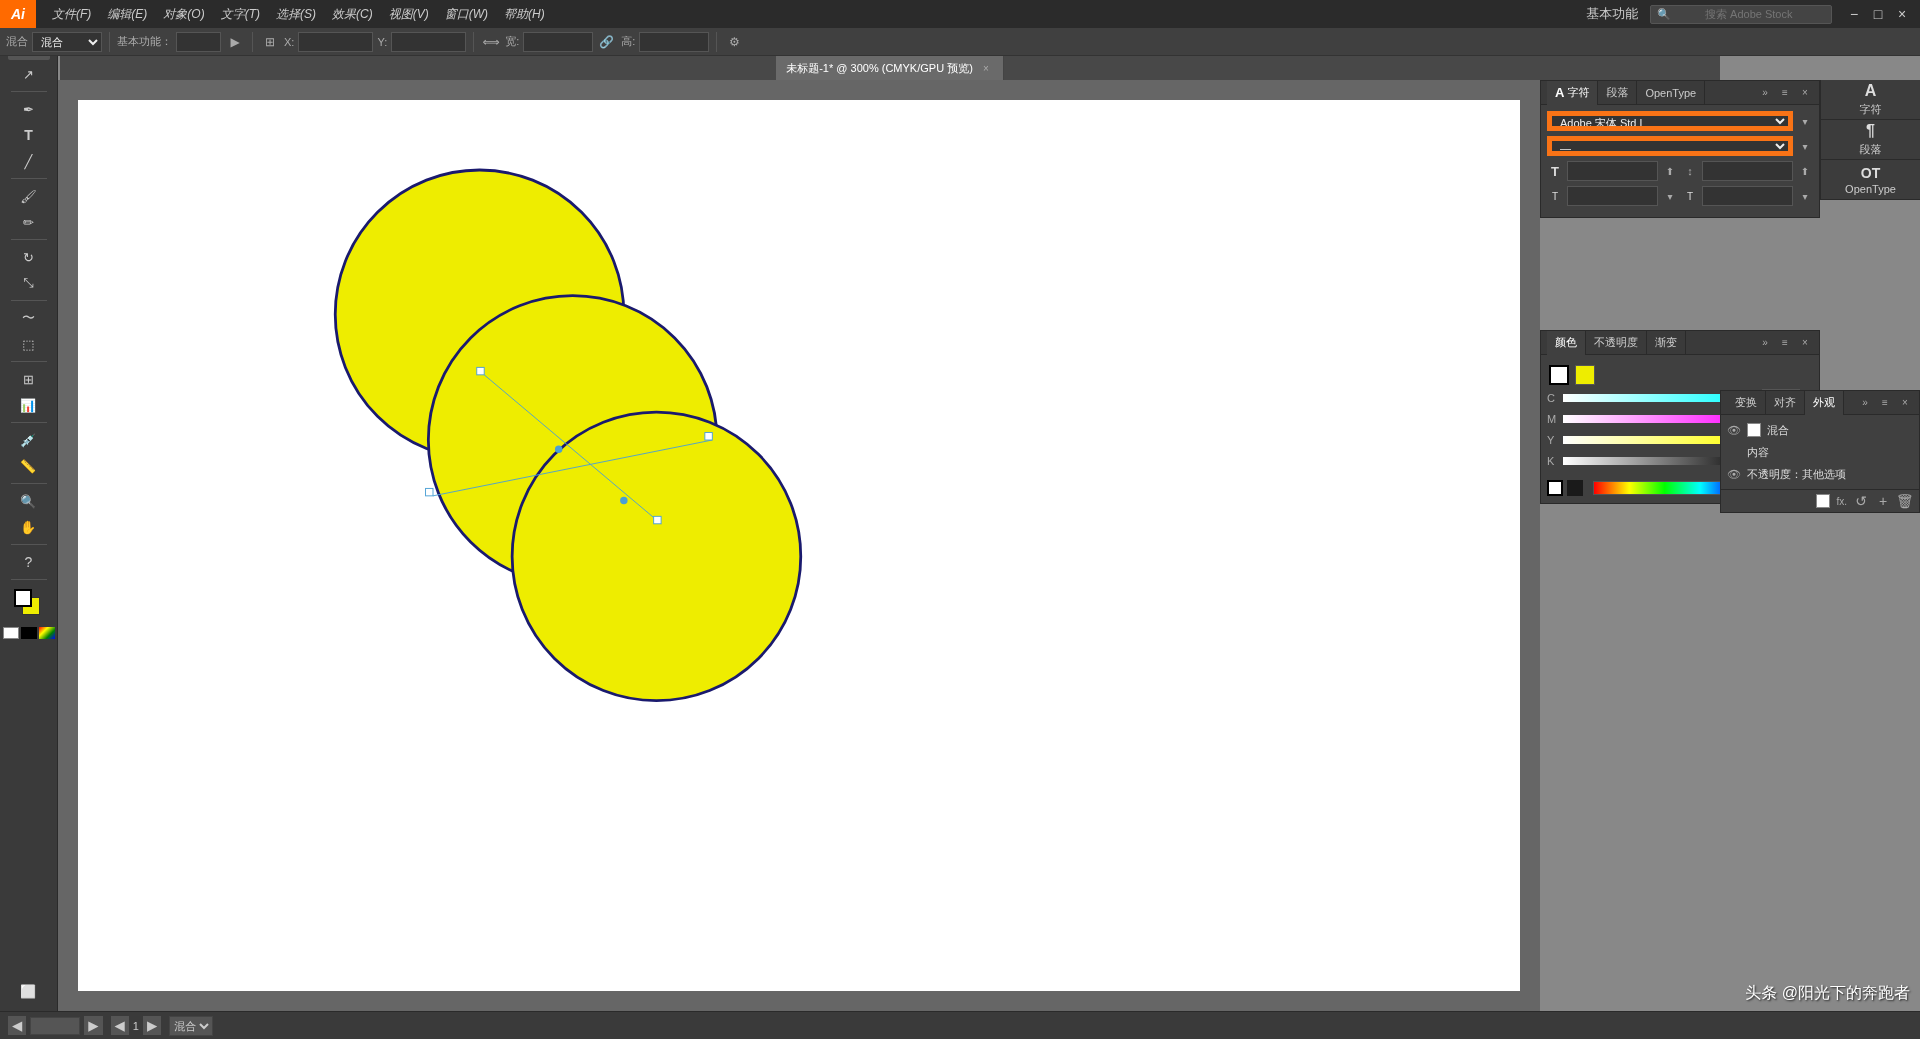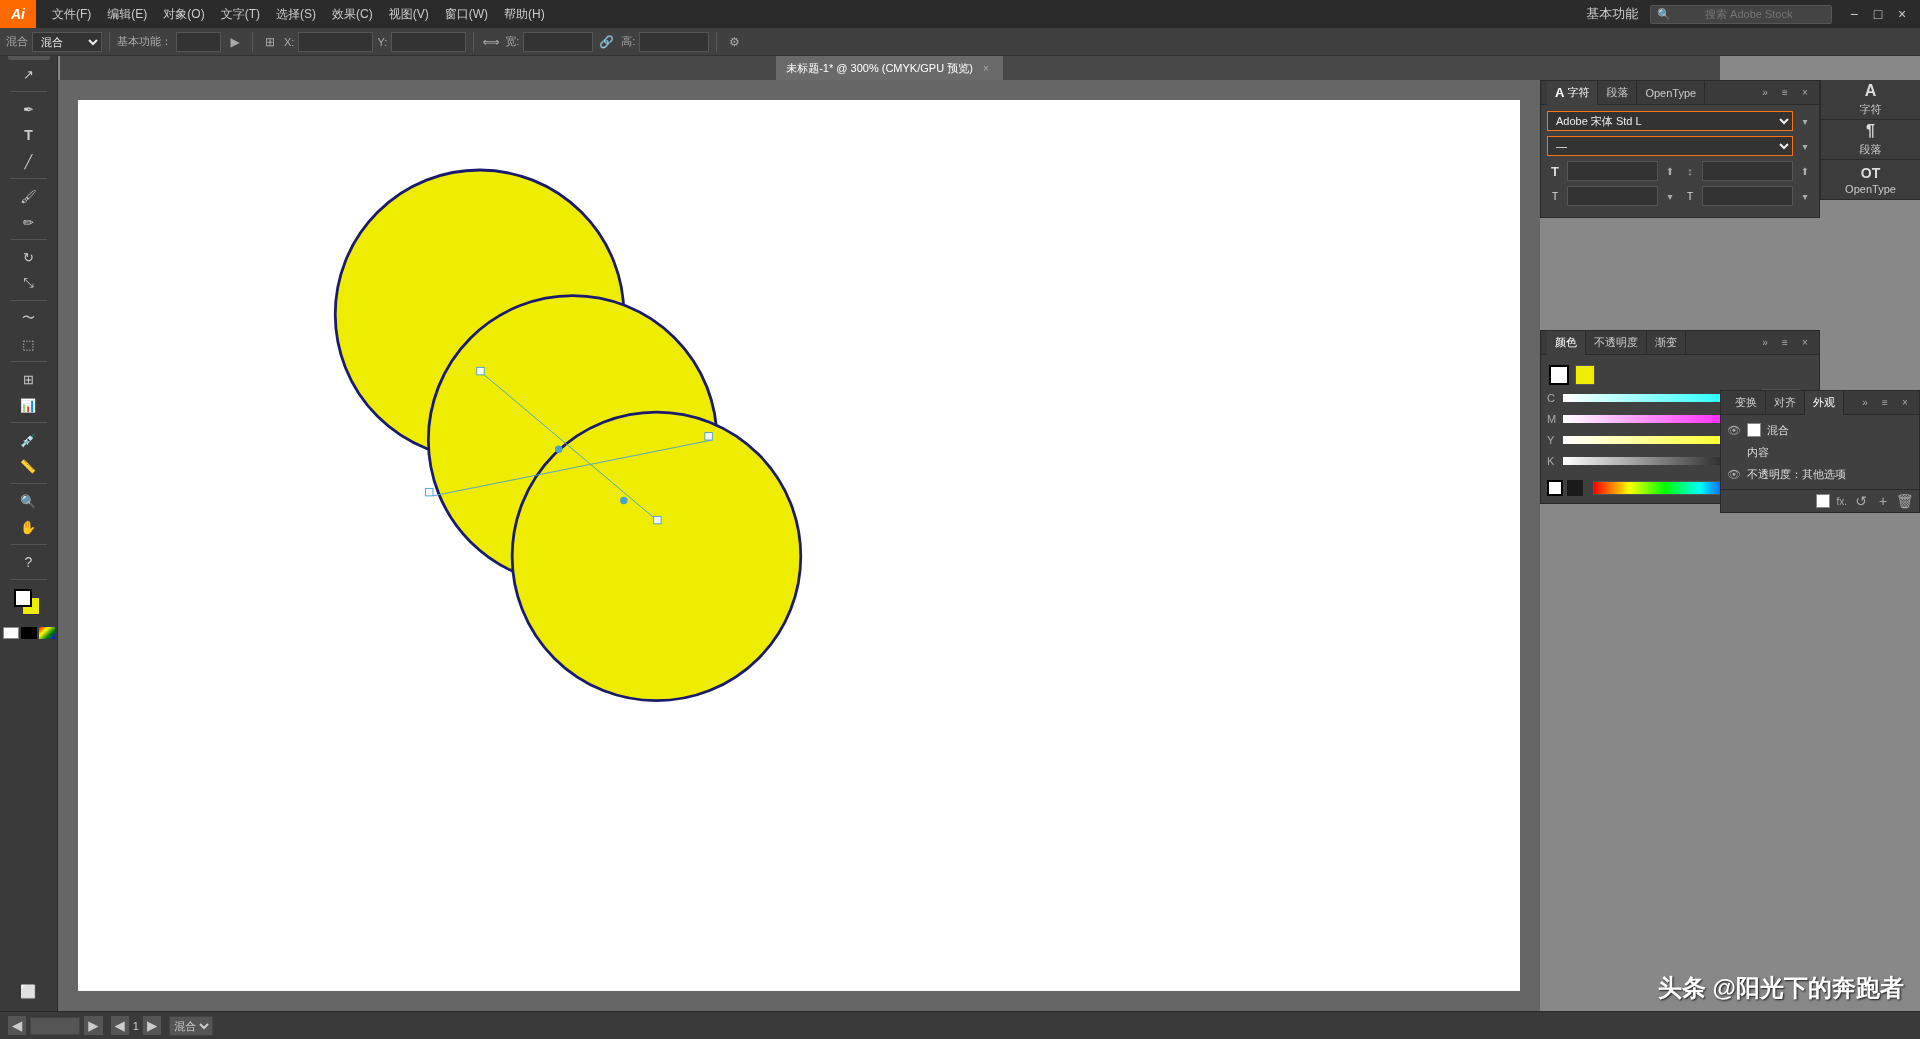--- a/index.html
+++ b/index.html
@@ -15,21 +15,21 @@
       width: 36px; height: 28px; background: #FF6A00;
       display: flex; align-items: center; justify-content: center;
       color: white; font-weight: bold; font-size: 14px; font-style: italic;
       flex-shrink: 0;
     }
     #menu-bar {
       display: flex; align-items: center; height: 28px; flex: 1; padding-left: 8px;
     }
     .menu-item {
       padding: 0 8px; height: 28px; display: flex; align-items: center;
-      color: #ccc; font-size: 12px; cursor: pointer; white-space: nowrap;
+      color: #ccc; font-size: 12px; cursor: pointer; white-space: nowrap; font-style: italic;
     }
     #title-bar-right {
       display: flex; align-items: center; gap: 4px; padding-right: 8px;
     }
     .title-bar-btn {
       width: 20px; height: 20px; display: flex; align-items: center; justify-content: center;
       color: #ccc; font-size: 14px; cursor: pointer;
     }
     #search-bar-right {
       display: flex; align-items: center; background: #444; border: 1px solid #555;
@@ -146,21 +146,21 @@
     }
     #char-panel-body { padding: 6px; }
     .panel-row {
       display: flex; align-items: center; margin-bottom: 5px; gap: 4px;
     }
     .panel-input {
       background: #333; border: 1px solid #555; color: #eee;
       font-size: 11px; height: 20px; padding: 0 4px; outline: none; flex: 1;
     }
     .panel-select {
-      background: #333; border: 1px solid #f97316; color: #eee;
+      background: #333; border: 5px solid #f97316; color: #eee;
       font-size: 11px; height: 20px; padding: 0 4px; outline: none; flex: 1;
     }
     .panel-icon { color: #aaa; font-size: 11px; width: 16px; text-align: center; }
 
     
     #color-panel {
       position: absolute; top: 330px; right: 100px; width: 280px;
       background: #404040; border: 1px solid #2a2a2a; z-index: 200;
     }
     #color-panel-header {
@@ -213,22 +213,22 @@
     }
     .mini-panel-item {
       height: 40px; display: flex; align-items: center; justify-content: center;
       flex-direction: column; border-bottom: 1px solid #2a2a2a; cursor: pointer;
       color: #ccc; font-size: 11px; gap: 2px;
     }
     .mini-icon { font-size: 16px; font-weight: bold; color: #ddd; }
 
     
     #watermark {
-      position: absolute; bottom: 35px; right: 16px;
-      color: white; font-size: 24px; font-weight: bold; z-index: 300;
+      position: absolute; bottom: 35px; right: 10px;
+      color: white; font-size: 16px; font-weight: normal; z-index: 300;
       text-shadow: 1px 1px 2px rgba(0,0,0,0.8);
     }
 
     
     #circles-svg {
       position: absolute; top: 50px; left: 270px;
       width: 580px; height: 620px;
     }
   </style>
 </head>

